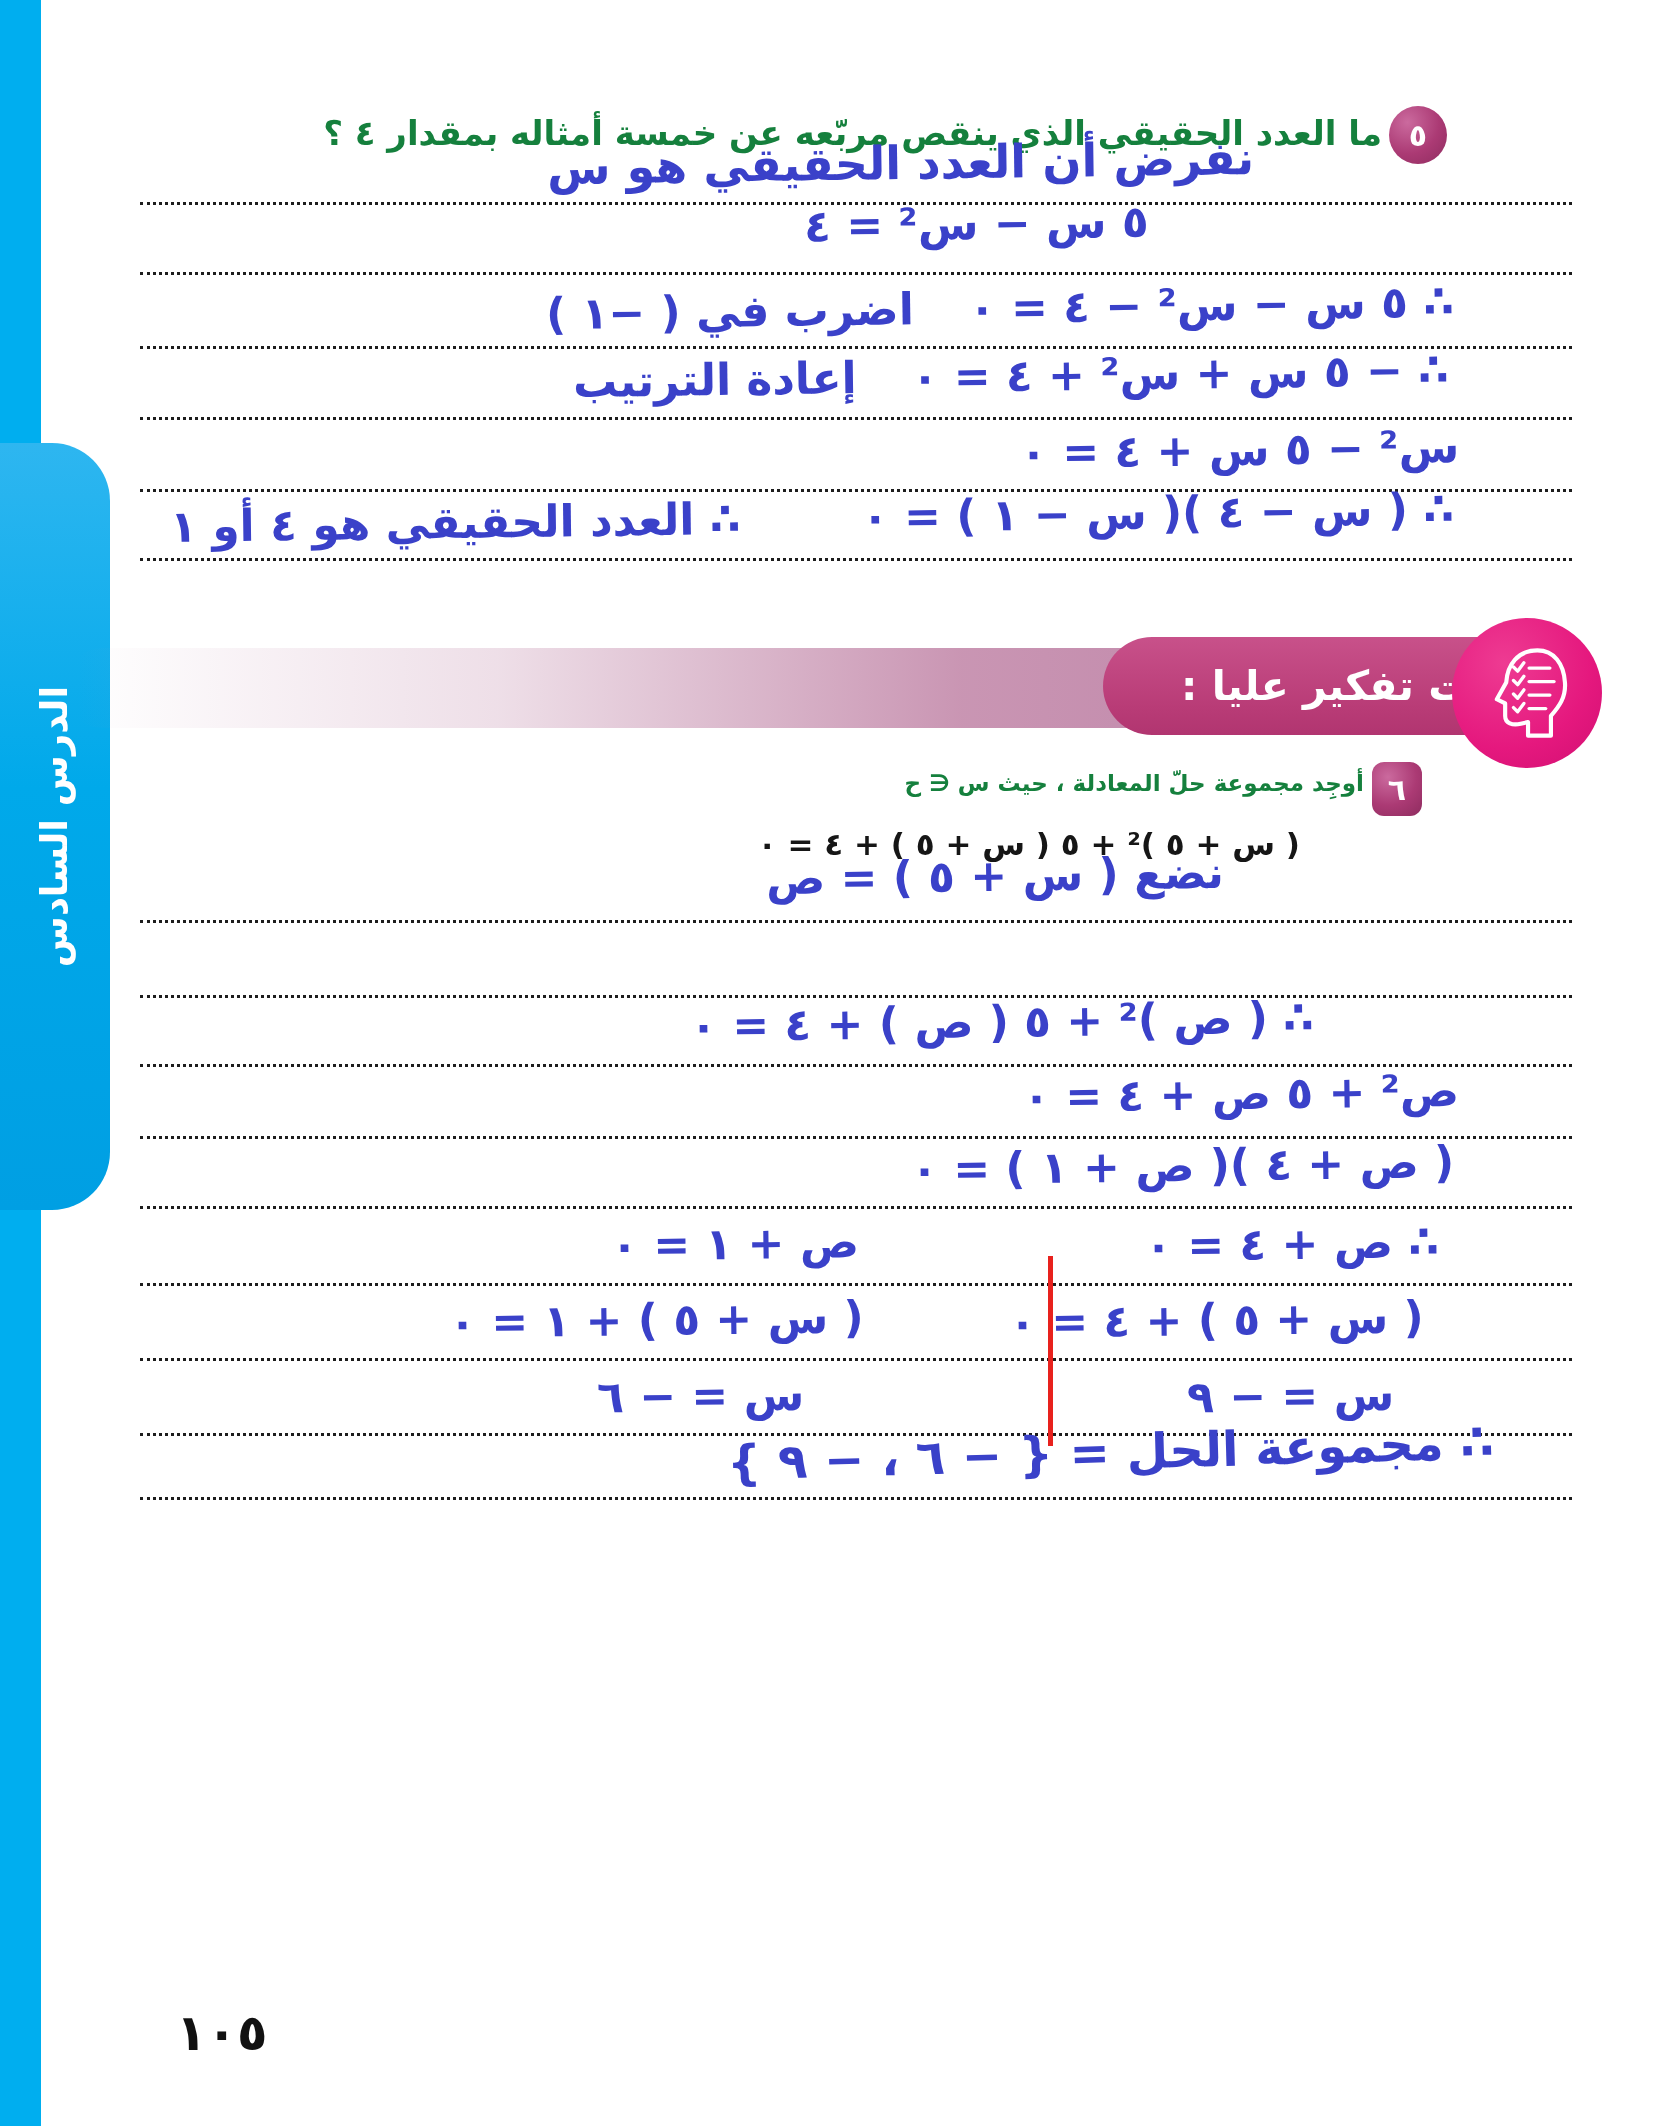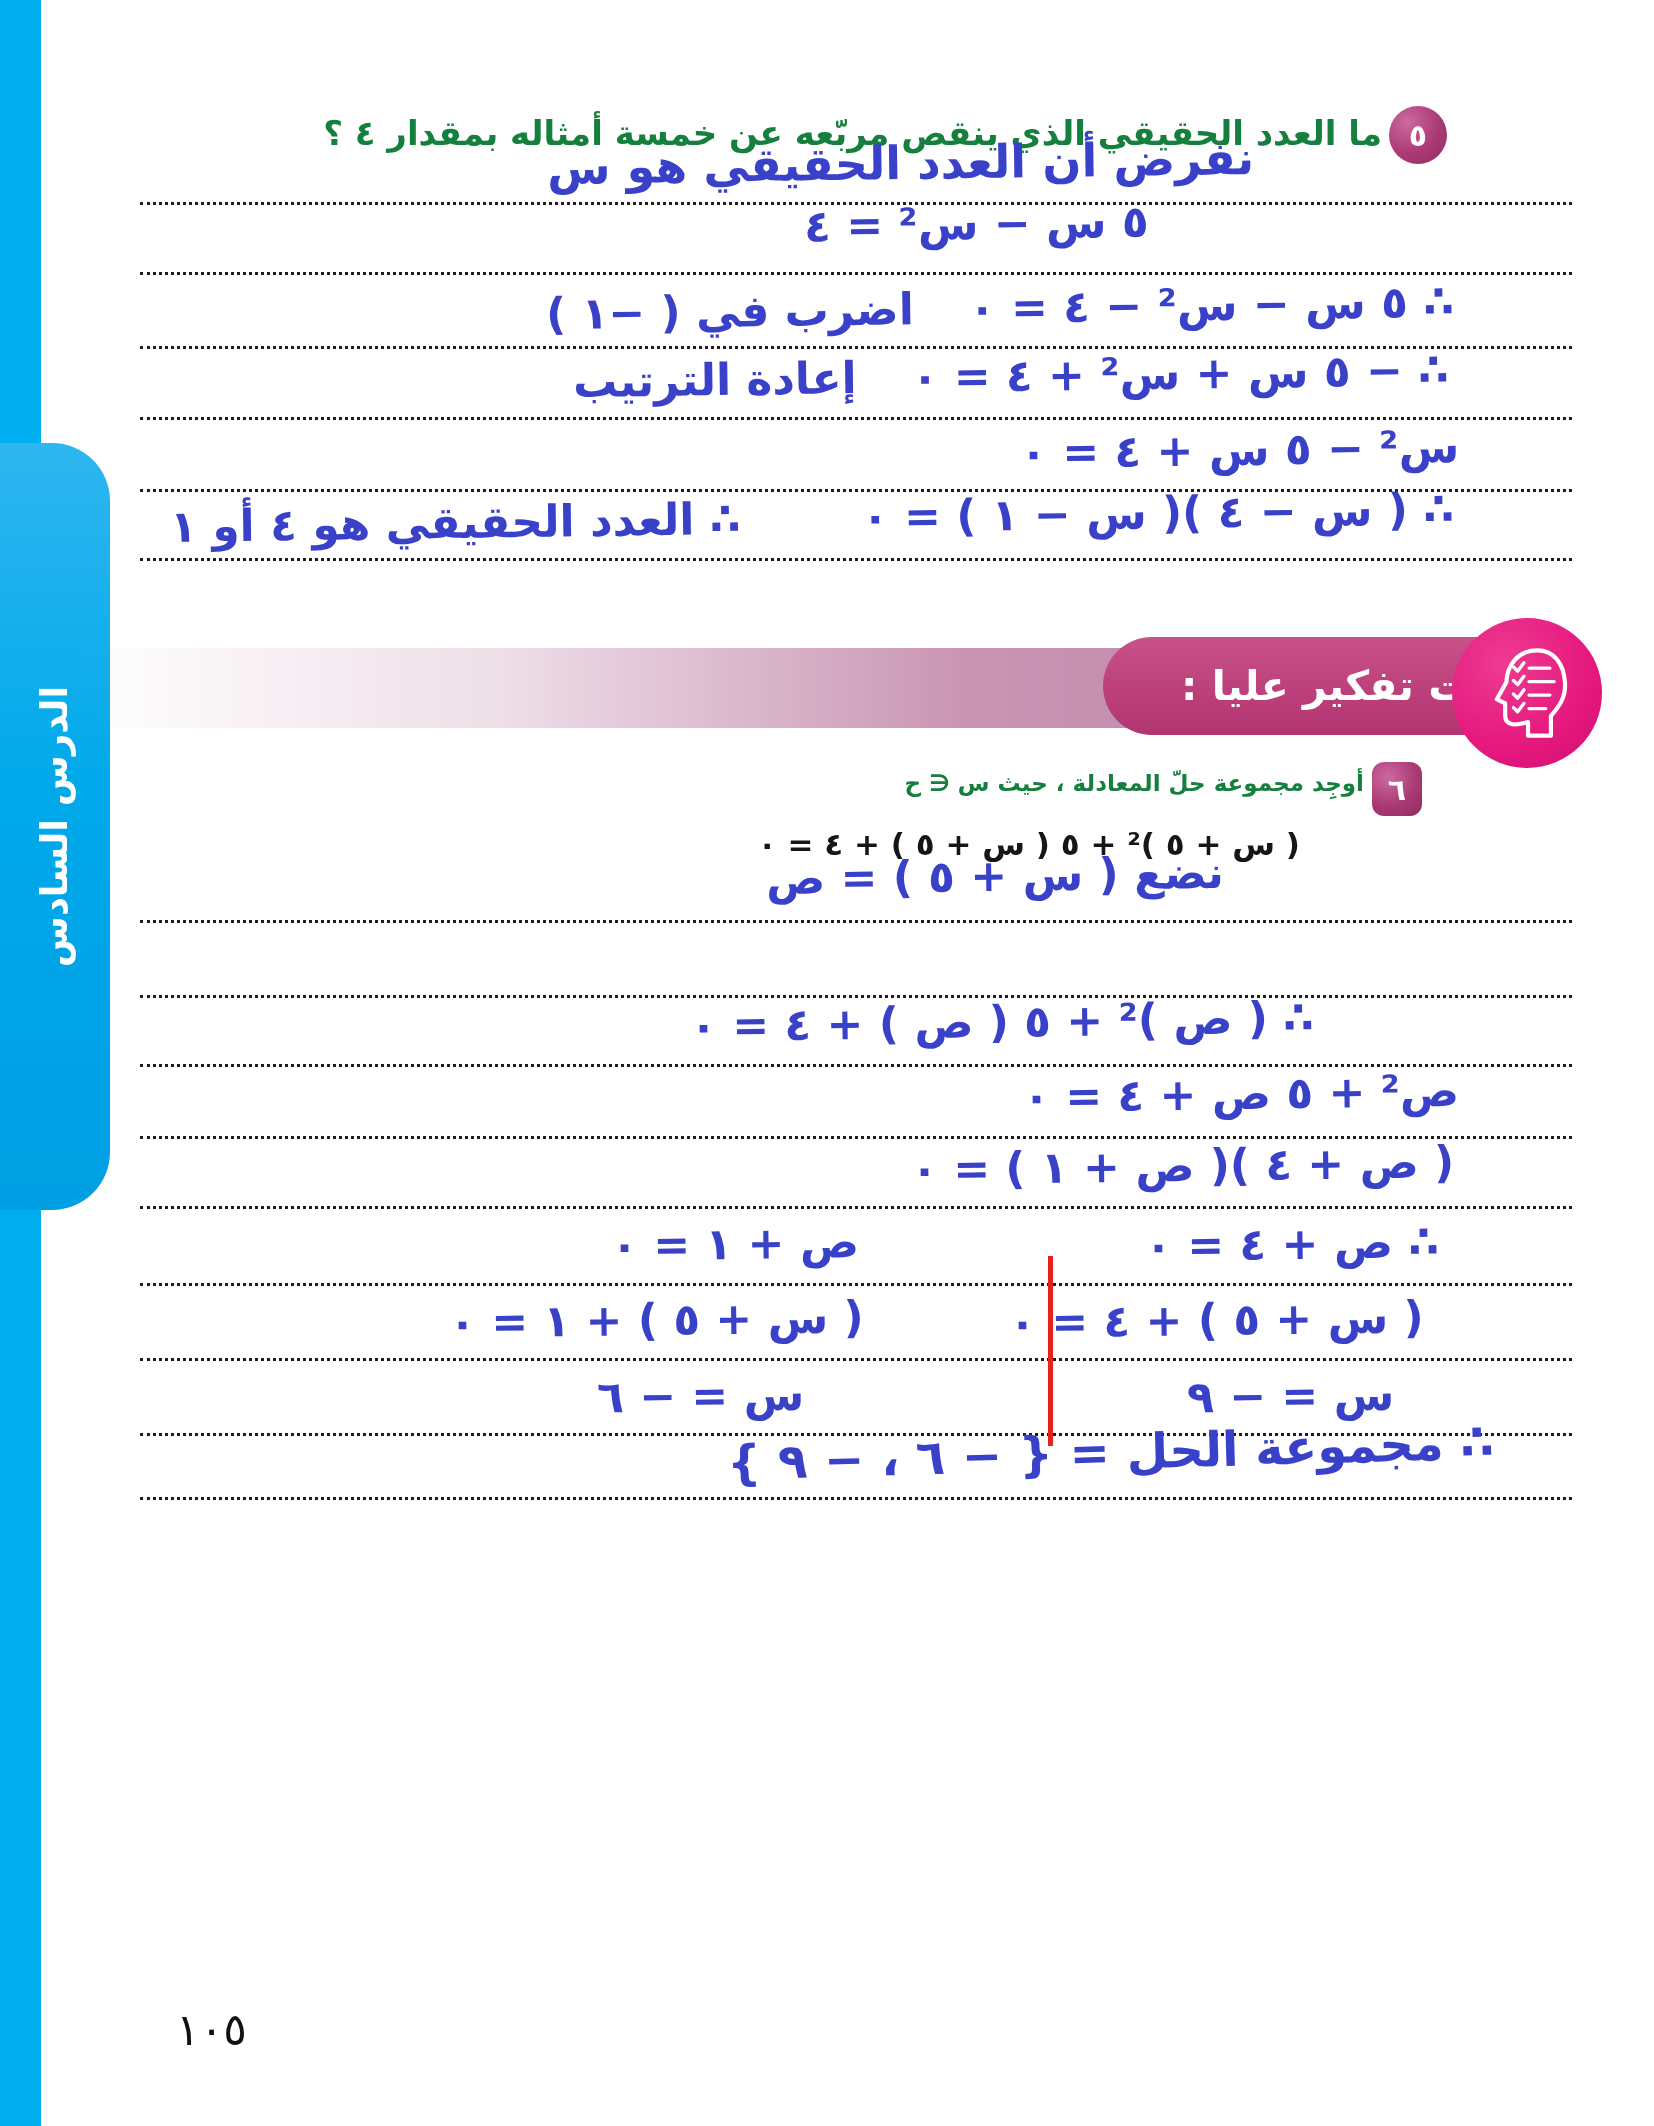--- a/index.html
+++ b/index.html
@@ -55,21 +55,21 @@
   }
   .banner-pill span{color:#fff;font-weight:bold;font-size:41px;white-space:nowrap;padding-left:120px;}
   .banner-circle{
     position:absolute;left:1452px;top:618px;width:150px;height:150px;border-radius:50%;
     background:radial-gradient(circle at 35% 30%,#ee3b92 0%,#e5187e 60%,#d10f72 100%);
     display:flex;align-items:center;justify-content:center;
   }
   
   .red-divider{position:absolute;left:1048px;top:1256px;width:5px;height:190px;background:#e8211d;}
   
-  .page-number{position:absolute;left:176px;top:2004px;font-size:44px;font-weight:normal;color:#111;}
+  .page-number{position:absolute;left:176px;top:2004px;font-size:50px;font-weight:bold;color:#111;}
 </style>
 </head>
 <body>
 
 <div class="side-strip"></div>
 <div class="lesson-tab">
   <div class="rot">
     <span>الدرس السادس</span>
   </div>
 </div>

